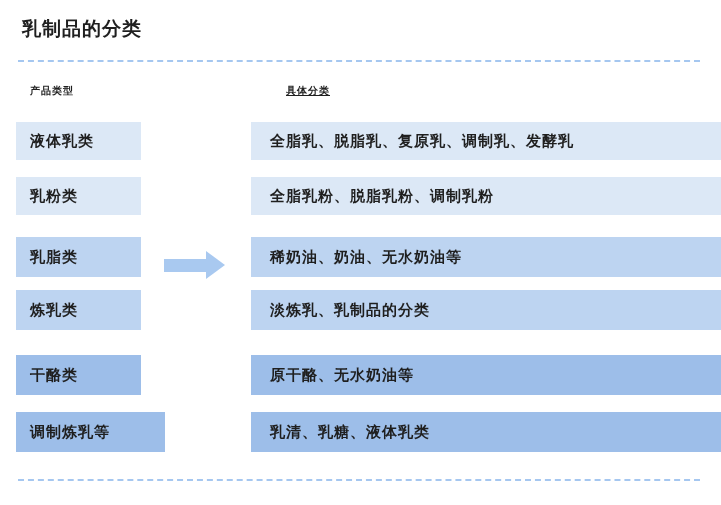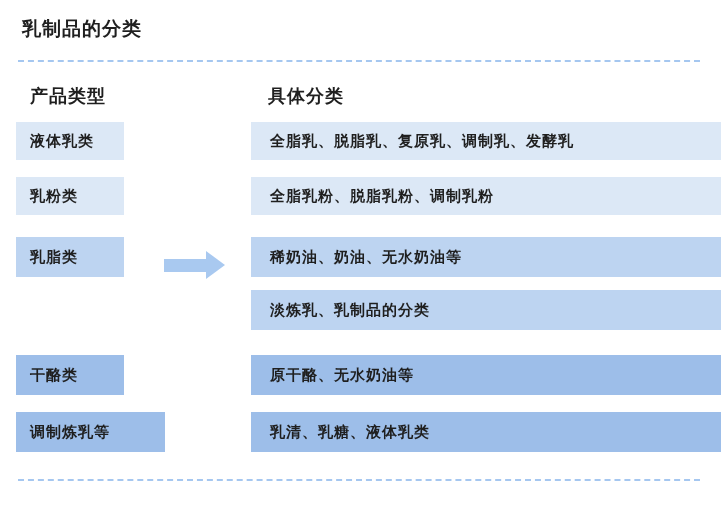--- a/index.html
+++ b/index.html
@@ -16,38 +16,38 @@
     font-size:19px;font-weight:bold;letter-spacing:1px;
   }
   .dashed-line{
     position:absolute;left:18px;width:682px;height:0;
     border-top:2px dashed #a5c7f0;
   }
   .dashed-top{top:60px;}
   .dashed-bottom{top:479px;}
   .col-header{
     position:absolute;top:84px;
-    font-size:18px;font-weight:bold;letter-spacing:1px;
+    font-size:10px;font-weight:bold;letter-spacing:1px;
   }
   .col-header.left{left:30px;}
-  .col-header.right{left:268px;}
+  .col-header.right{left:286px;text-decoration:underline;}
   .row{position:absolute;left:0;width:721px;}
   .r0{top:122px;height:38px;}
   .r1{top:177px;height:38px;}
   .r2{top:237px;height:40px;}
   .r3{top:290px;height:40px;}
   .r4{top:355px;height:40px;padding-left:44px;}
   .r5{top:412px;height:40px;}
   .type-box,.detail-box{
     position:absolute;top:0;bottom:0;
     display:flex;align-items:center;
     font-size:15px;font-weight:bold;letter-spacing:1px;
     box-sizing:border-box;
   }
-  .type-box{left:16px;width:108px;padding-left:14px;}
+  .type-box{left:16px;width:125px;padding-left:14px;}
   .type-box.wide{width:149px;}
   .detail-box{left:251px;width:529px;padding-left:19px;}
   .tone-light .type-box,.tone-light .detail-box{background:#dce8f6;}
   .tone-medium .type-box,.tone-medium .detail-box{background:#bdd4f1;}
   .tone-dark .type-box,.tone-dark .detail-box{background:#9dbee9;}
   .arrow{position:absolute;left:164px;top:251px;width:60px;height:28px;}
   .arrow .body{
     position:absolute;left:0;top:8px;width:43px;height:13px;
     background:#a9c9f0;
   }
@@ -79,20 +79,21 @@
     <div class="type-box">乳脂类</div>
     <div class="detail-box">稀奶油、奶油、无水奶油等</div>
   </div>
 
   <div class="row r1 tone-light">
     <div class="type-box">乳粉类</div>
     <div class="detail-box">全脂乳粉、脱脂乳粉、调制乳粉</div>
   </div>
 
   <div class="row r3 tone-medium">
+    <div class="type-box">炼乳类</div>
     <div class="detail-box">淡炼乳、乳制品的分类</div>
   </div>
 
   <div class="row r4 tone-dark">
     <div class="type-box">干酪类</div>
     <div class="detail-box">原干酪、无水奶油等</div>
   </div>
 
   <div class="row r5 tone-dark">
     <div class="type-box wide">调制炼乳等</div>

